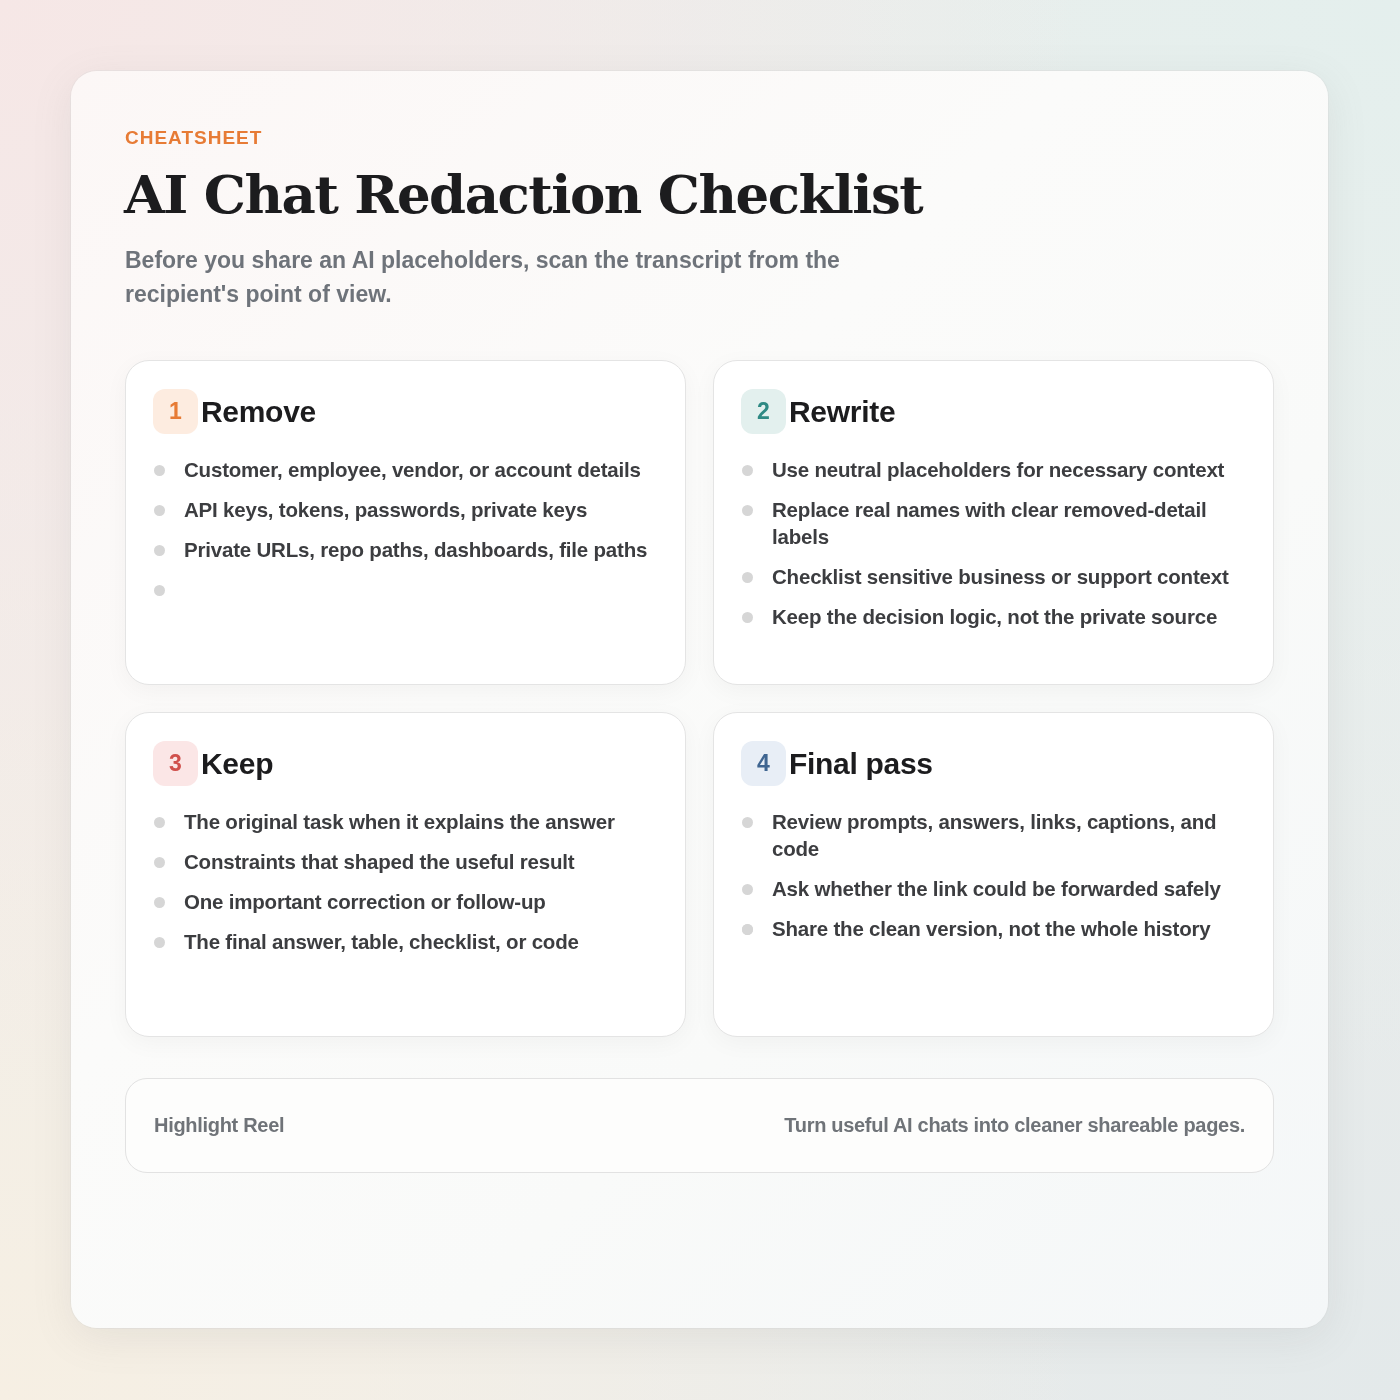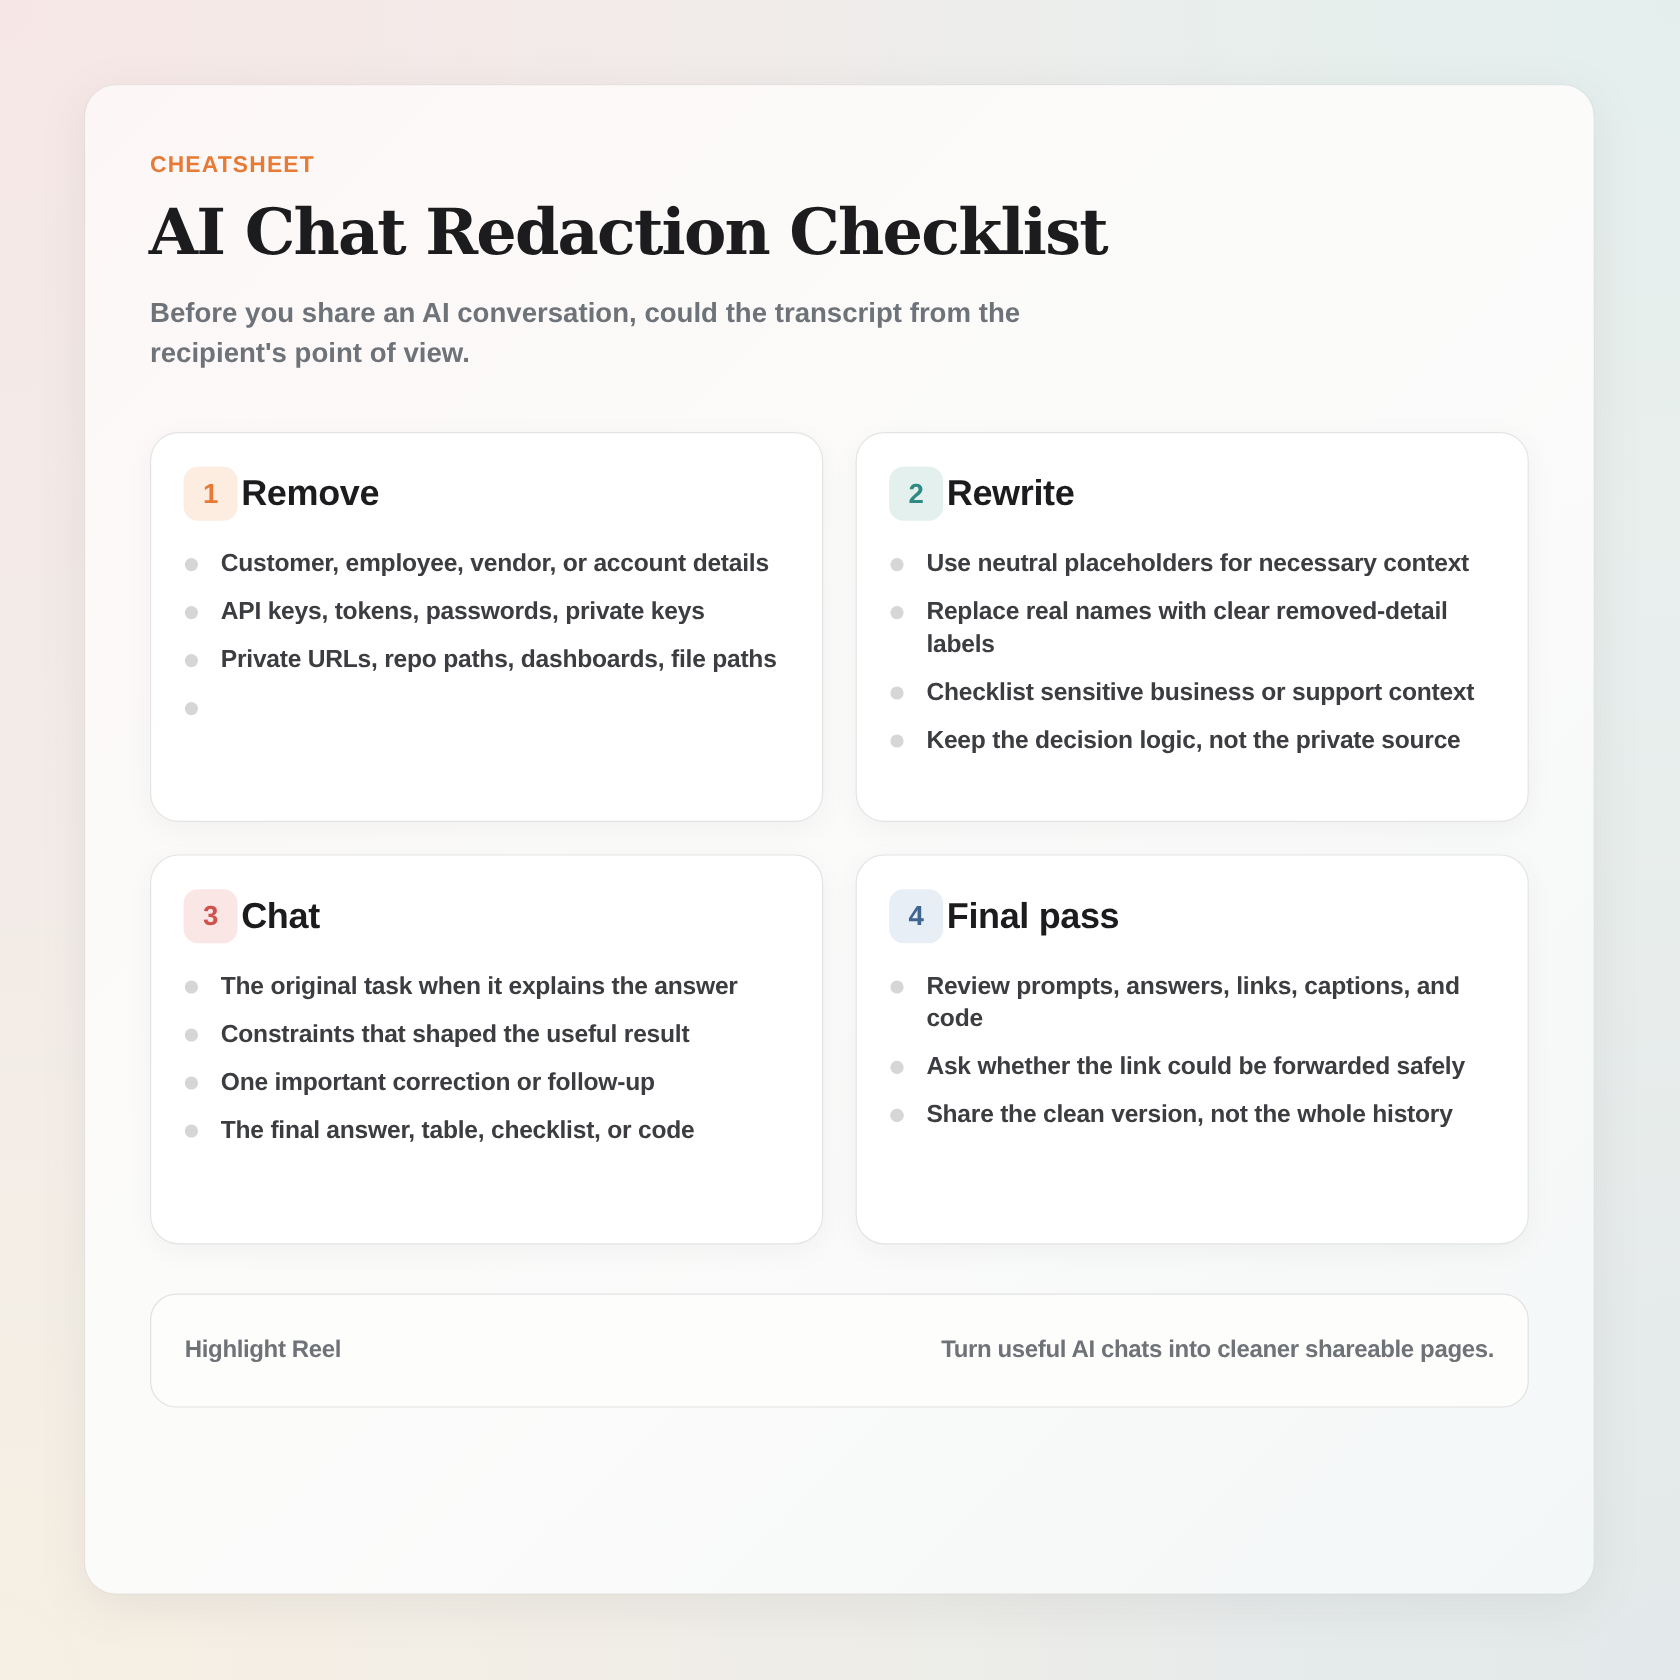--- a/index.html
+++ b/index.html
@@ -120,21 +120,21 @@
       color: #6f7378;
       letter-spacing: -0.3px;
     }
   </style>
 </head>
 <body>
 
 <div class="sheet">
   <div class="eyebrow">CHEATSHEET</div>
   <h1 class="title">AI Chat Redaction Checklist</h1>
-  <p class="subtitle">Before you share an AI conversation, could the transcript from the recipient's point of view.</p>
+  <p class="subtitle">Before you share an AI placeholders, scan the transcript from the recipient's point of view.</p>
 
   <div class="card c1">
     <div class="card-head">
       <div class="badge" style="background: rgb(253, 236, 224); color: rgb(231, 123, 53);">1</div>
       <div class="card-title">Remove</div>
     </div>
     <ul class="items">
       <li><span class="dot"></span><span>Customer, employee, vendor, or account details</span></li>
       <li><span class="dot"></span><span>API keys, tokens, passwords, private keys</span></li>
       <li><span class="dot"></span><span>Private URLs, repo paths, dashboards, file paths</span></li>
@@ -151,21 +151,21 @@
       <li><span class="dot"></span><span>Use neutral placeholders for necessary context</span></li>
       <li><span class="dot"></span><span>Replace real names with clear removed-detail labels</span></li>
       <li><span class="dot"></span><span>Checklist sensitive business or support context</span></li>
       <li><span class="dot"></span><span>Keep the decision logic, not the private source</span></li>
     </ul>
   </div>
 
   <div class="card c3">
     <div class="card-head">
       <div class="badge" style="background: rgb(251, 230, 230); color: rgb(208, 80, 76);">3</div>
-      <div class="card-title">Chat</div>
+      <div class="card-title">Keep</div>
     </div>
     <ul class="items">
       <li><span class="dot"></span><span>The original task when it explains the answer</span></li>
       <li><span class="dot"></span><span>Constraints that shaped the useful result</span></li>
       <li><span class="dot"></span><span>One important correction or follow-up</span></li>
       <li><span class="dot"></span><span>The final answer, table, checklist, or code</span></li>
     </ul>
   </div>
 
   <div class="card c4">

